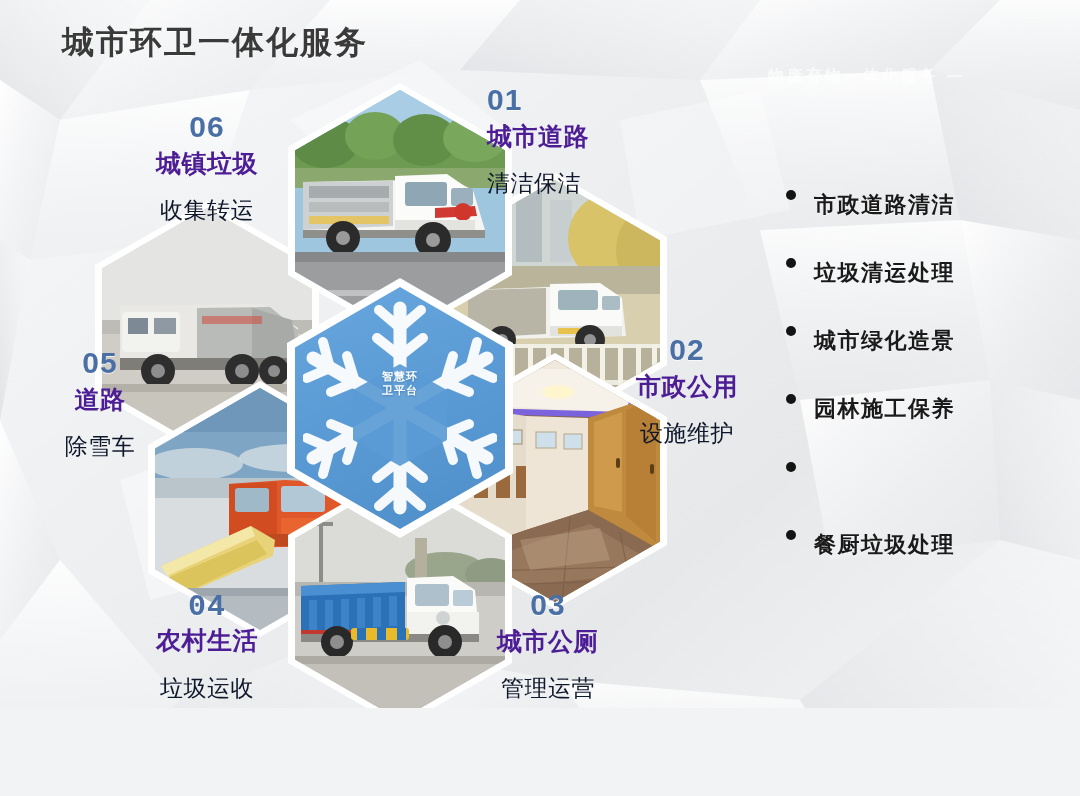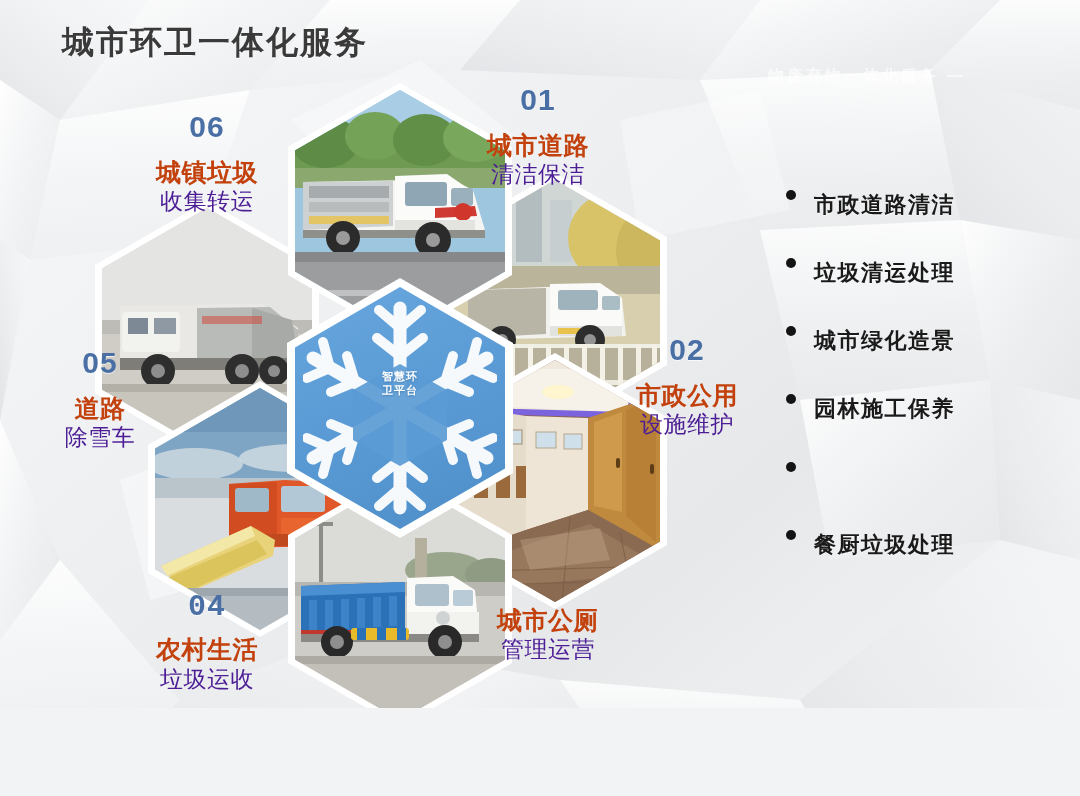--- a/index.html
+++ b/index.html
@@ -76,28 +76,28 @@
   }
 
   
   .callout{position:absolute;z-index:12;}
   .callout .num{
     font-size:30px;font-weight:bold;color:#4a6fa5;
     letter-spacing:1px;line-height:1;
     text-shadow:0 1px 0 rgba(255,255,255,.65);
   }
   .callout .l1{
-    font-size:25px;font-weight:bold;color:#c2410c;
-    line-height:1.12;margin-top:16px;letter-spacing:.5px;
+    font-size:25px;font-weight:bold;color:#4c1d95;
+    line-height:1.12;margin-top:7px;letter-spacing:.5px;
   }
   .callout .l2{
-    font-size:23px;color:#4c1d95;
-    line-height:1.15;margin-top:2px;letter-spacing:.5px;
-  }
-  .ta-l{text-align:center;}
+    font-size:23px;color:#0f172a;
+    line-height:1.15;margin-top:20px;letter-spacing:.5px;
+  }
+  .ta-l{text-align:left;}
   .ta-c{text-align:center;}
 
   
   #bullets{position:absolute;left:786px;top:190px;width:270px;z-index:12;}
   .bullet{display:flex;height:68px;}
   .dot{
     width:10px;height:10px;border-radius:50%;
     background:#141414;flex:0 0 auto;margin-right:18px;
   }
   .btext{
@@ -457,20 +457,21 @@
     <div class="l2">清洁保洁</div>
   </div>
 
   <div class="callout ta-c" style="left:628px;top:335px;width:118px;">
     <div class="num">02</div>
     <div class="l1">市政公用</div>
     <div class="l2">设施维护</div>
   </div>
 
   <div class="callout ta-c" style="left:489px;top:590px;width:118px;">
+    <div class="num">03</div>
     <div class="l1">城市公厕</div>
     <div class="l2">管理运营</div>
   </div>
 
   <div class="callout ta-c" style="left:148px;top:592px;width:118px;font-family:Liberation Mono, monospace;">
     <div class="num">04</div>
     <div class="l1">农村生活</div>
     <div class="l2">垃圾运收</div>
   </div>
 

